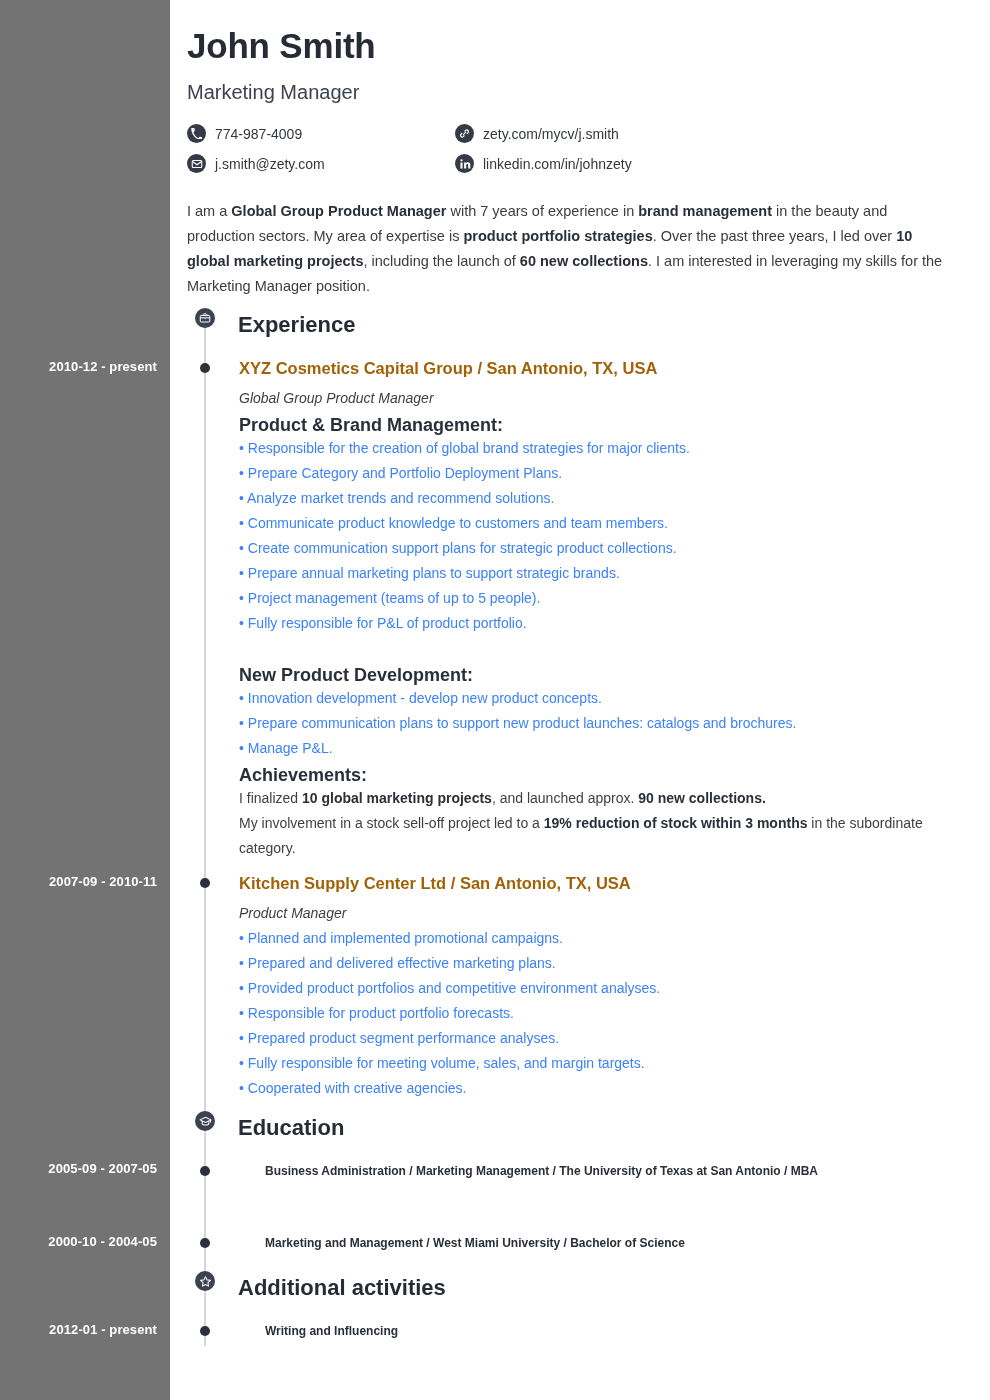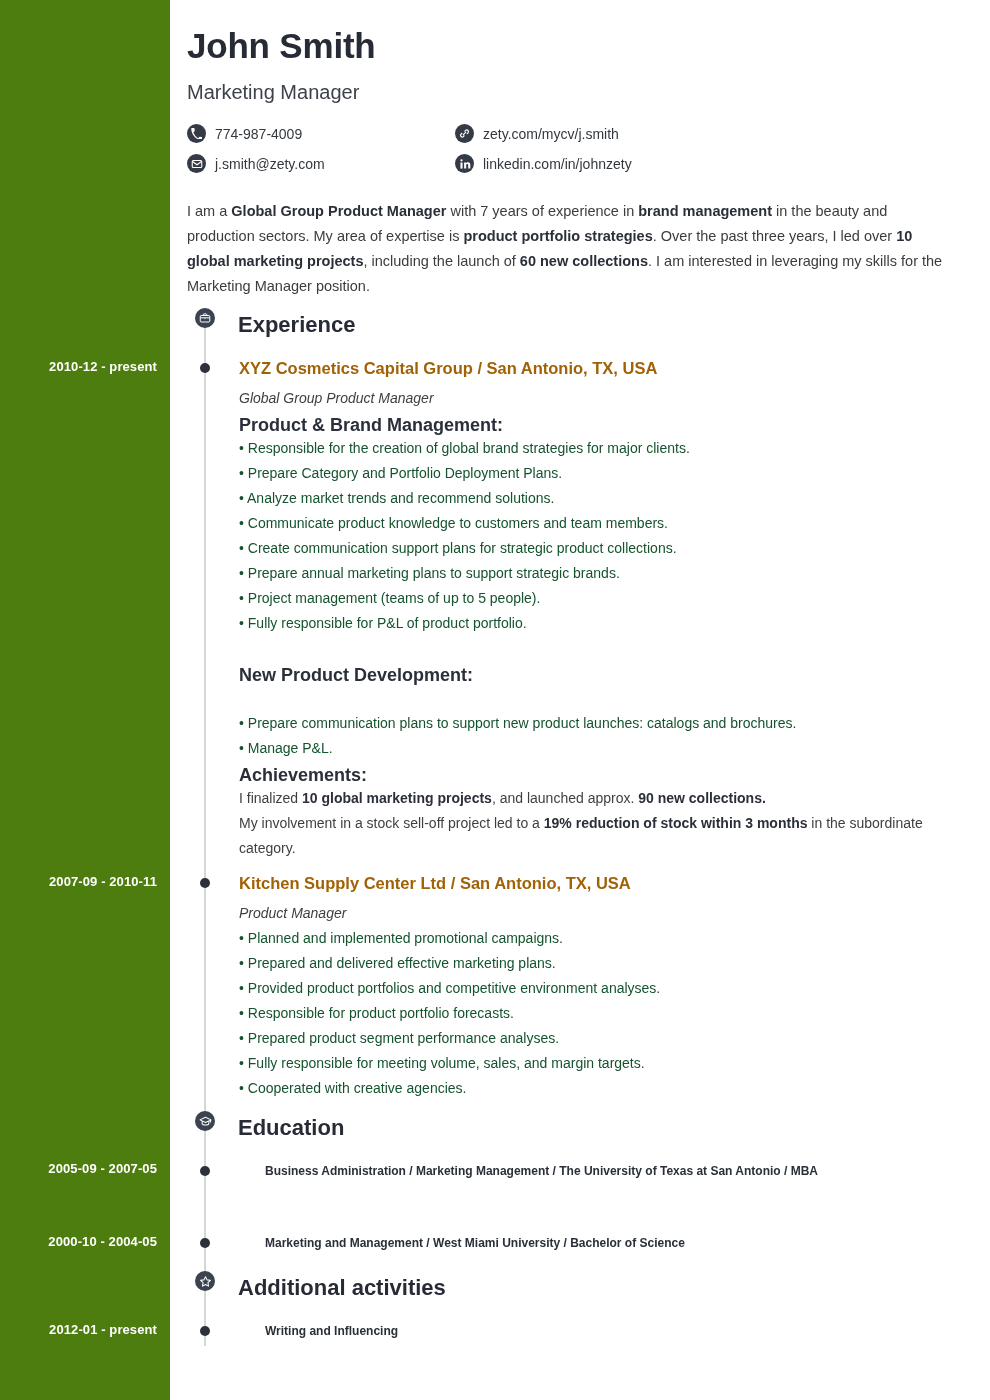--- a/index.html
+++ b/index.html
@@ -15,21 +15,21 @@
     width: 990px;
     height: 1400px;
     background: #ffffff;
   }
   
   #sidebar {
     position: absolute;
     left: 0; top: 0;
     width: 170px;
     height: 1400px;
-    background: #4d7c0f;
+    background: #737373;
   }
   .side-date {
     position: absolute;
     right: 13px;
     width: 150px;
     text-align: right;
     color: #ffffff;
     font-size: 13px;
     font-weight: bold;
     letter-spacing: .1px;
@@ -139,21 +139,21 @@
     position: absolute;
     left: 69px;
     font-size: 18px;
     font-weight: bold;
     color: #2a2f39;
   }
   .li {
     position: absolute;
     left: 69px;
     font-size: 14px;
-    color: #14532d;
+    color: #3b82f6;
     white-space: nowrap;
   }
   .ach {
     position: absolute;
     left: 69px;
     width: 710px;
     font-size: 14px;
     line-height: 25px;
     color: #3f3f3f;
   }
@@ -250,20 +250,21 @@
     <div class="li" style="top:440px">• Responsible for the creation of global brand strategies for major clients.</div>
     <div class="li" style="top:465px">• Prepare Category and Portfolio Deployment Plans.</div>
     <div class="li" style="top:490px">• Analyze market trends and recommend solutions.</div>
     <div class="li" style="top:515px">• Communicate product knowledge to customers and team members.</div>
     <div class="li" style="top:540px">• Create communication support plans for strategic product collections.</div>
     <div class="li" style="top:565px">• Prepare annual marketing plans to support strategic brands.</div>
     <div class="li" style="top:590px">• Project management (teams of up to 5 people).</div>
     <div class="li" style="top:615px">• Fully responsible for P&amp;L of product portfolio.</div>
 
     <div class="blk-head" style="top:665px">New Product Development:</div>
+    <div class="li" style="top:690px">• Innovation development - develop new product concepts.</div>
     <div class="li" style="top:715px">• Prepare communication plans to support new product launches: catalogs and brochures.</div>
     <div class="li" style="top:740px">• Manage P&amp;L.</div>
 
     <div class="blk-head" style="top:765px">Achievements:</div>
     <div class="ach" id="ach-0" style="top:786px"><span>I finalized </span><b>10 global marketing projects</b><span>, and launched approx. </span><b>90 new collections.</b></div>
     <div class="ach" id="ach-1" style="top:811px"><span>My involvement in a stock sell-off project led to a </span><b>19% reduction of stock within 3 months</b><span> in the subordinate category.</span></div>
 
     <div class="dot" style="top:878px"></div>
     <div class="entry-title" style="top:867px">Kitchen Supply Center Ltd / San Antonio, TX, USA</div>
     <div class="entry-sub" style="top:905px">Product Manager</div>

